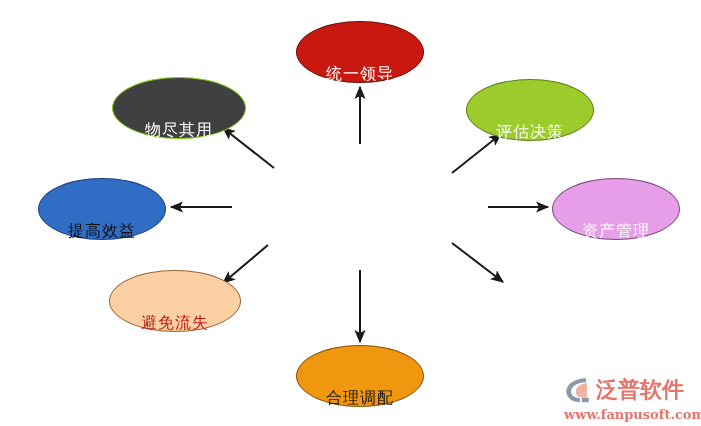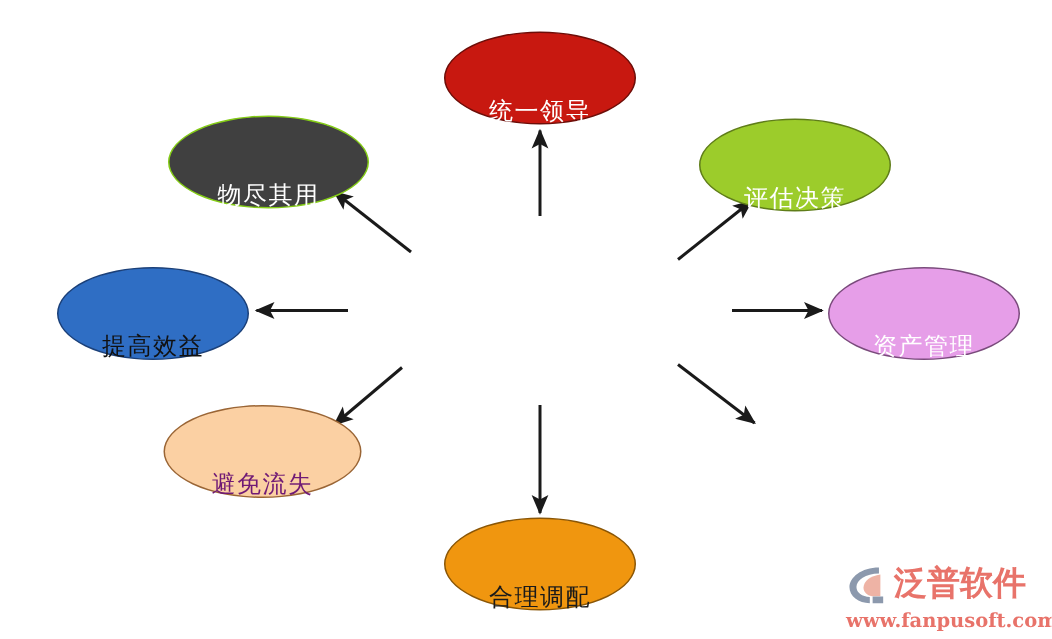--- a/index.html
+++ b/index.html
@@ -105,21 +105,21 @@
   .node-bottom .node-label { color: #1a1a1a; font-size: 16px; }
 
   .node-lower-left {
     left: 109px;
     top: 270px;
     width: 132px;
     height: 62px;
     background: #fbd0a3;
     border: 1px solid #9a6535;
   }
-  .node-lower-left .node-label { color: #701a75; font-size: 16px; }
+  .node-lower-left .node-label { color: #b91c1c; font-size: 16px; }
 
   .node-left {
     left: 38px;
     top: 178px;
     width: 128px;
     height: 62px;
     background: #2f6ec4;
     border: 1px solid #1b4079;
   }
   .node-left .node-label { color: #111111; font-size: 16px; }

